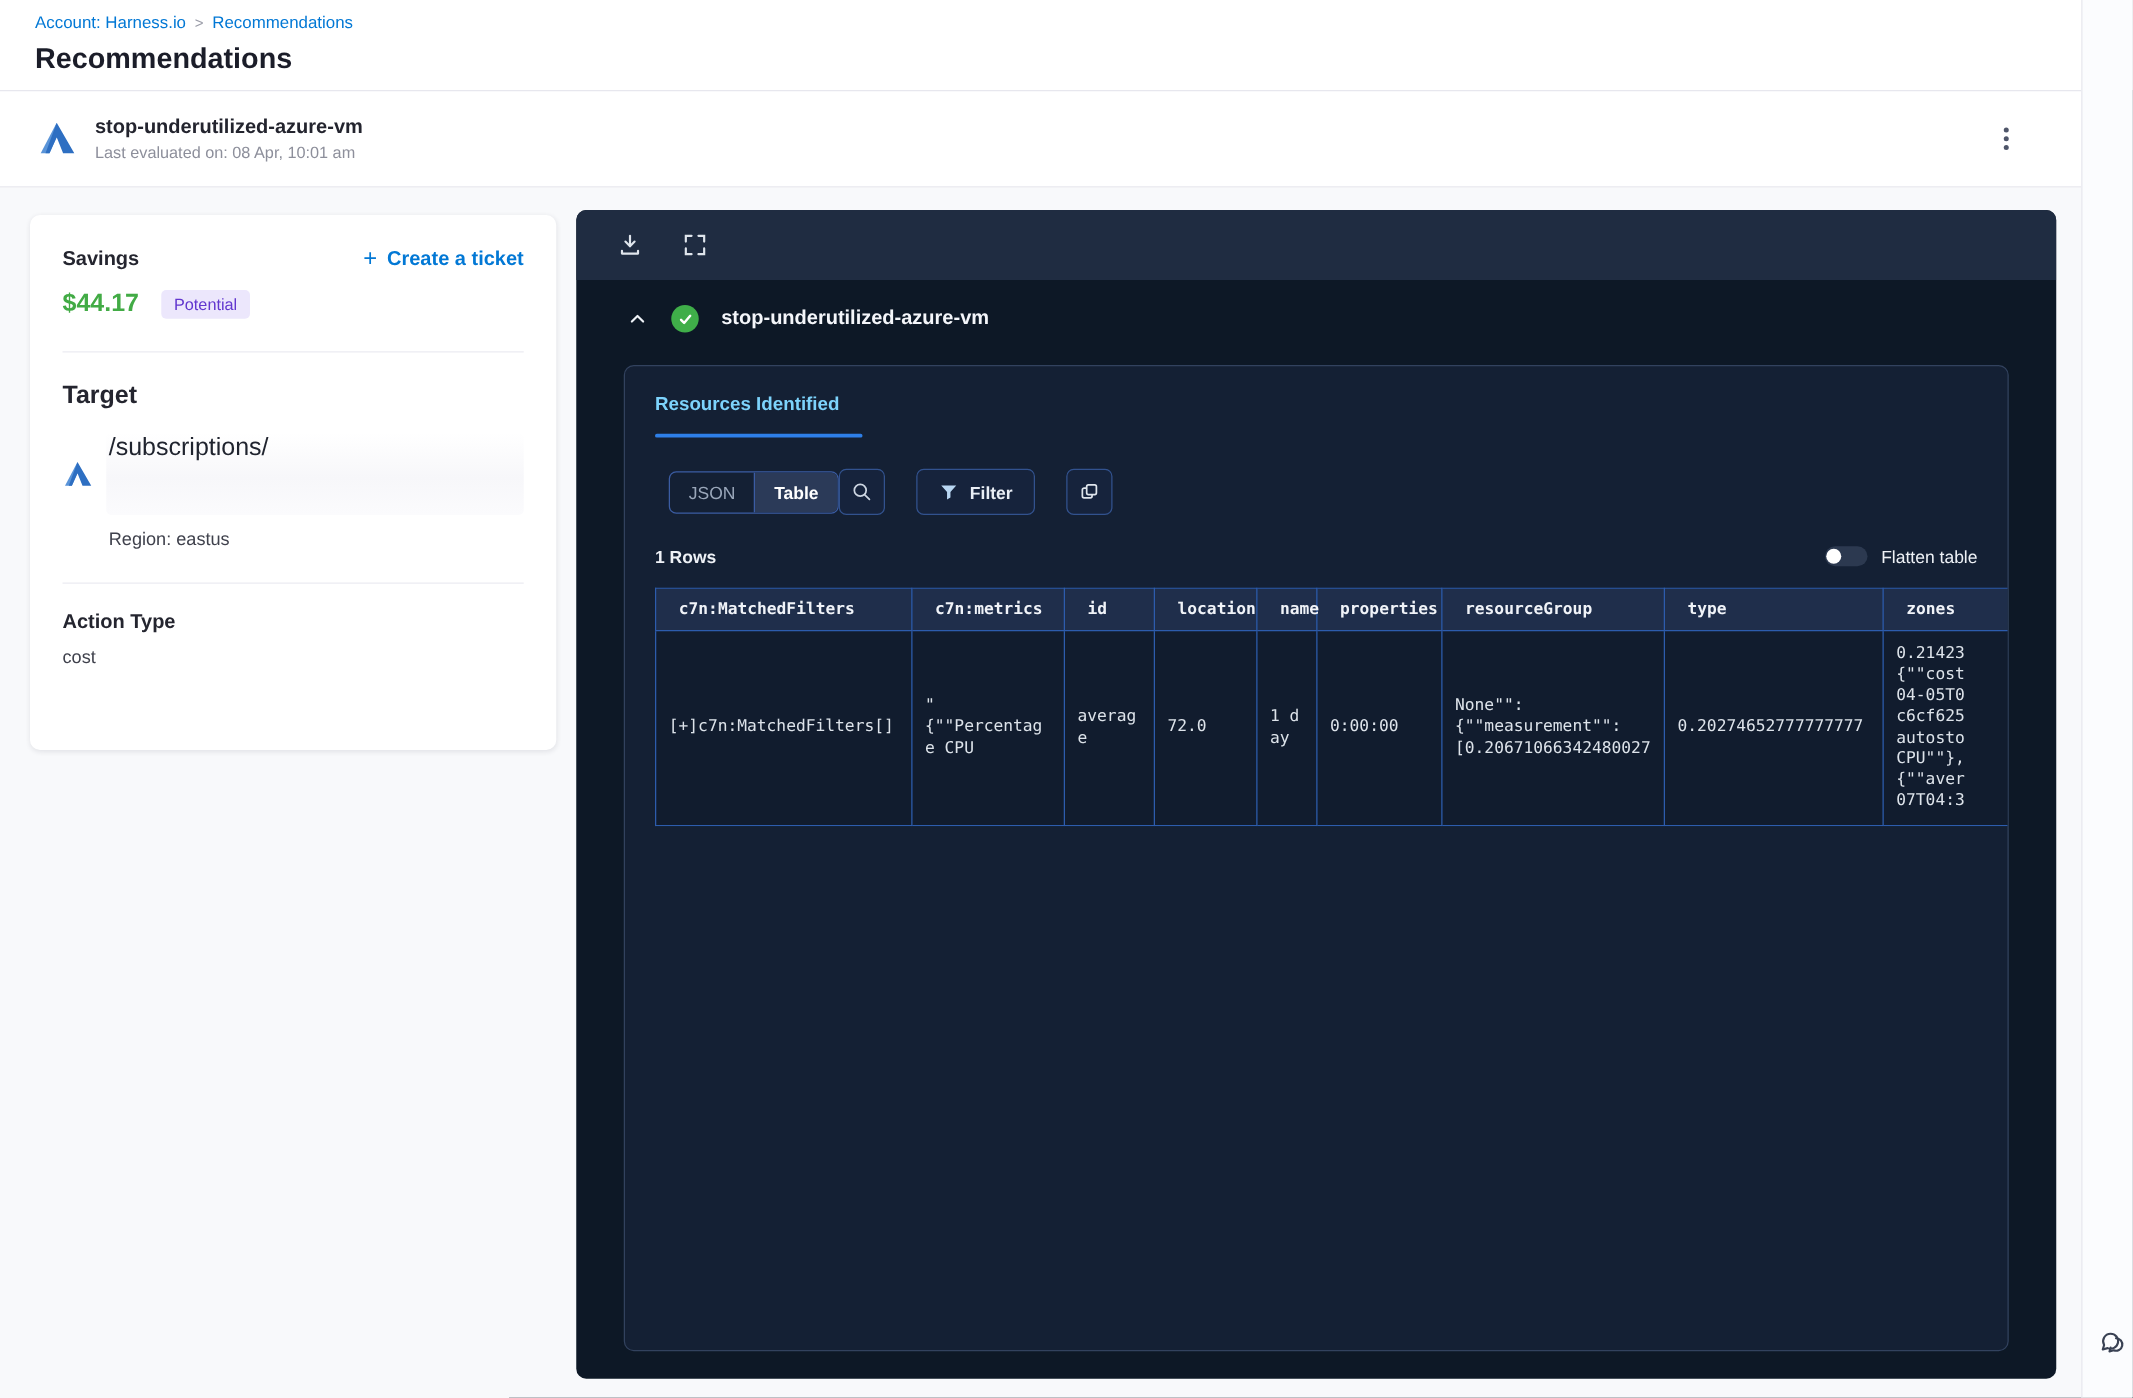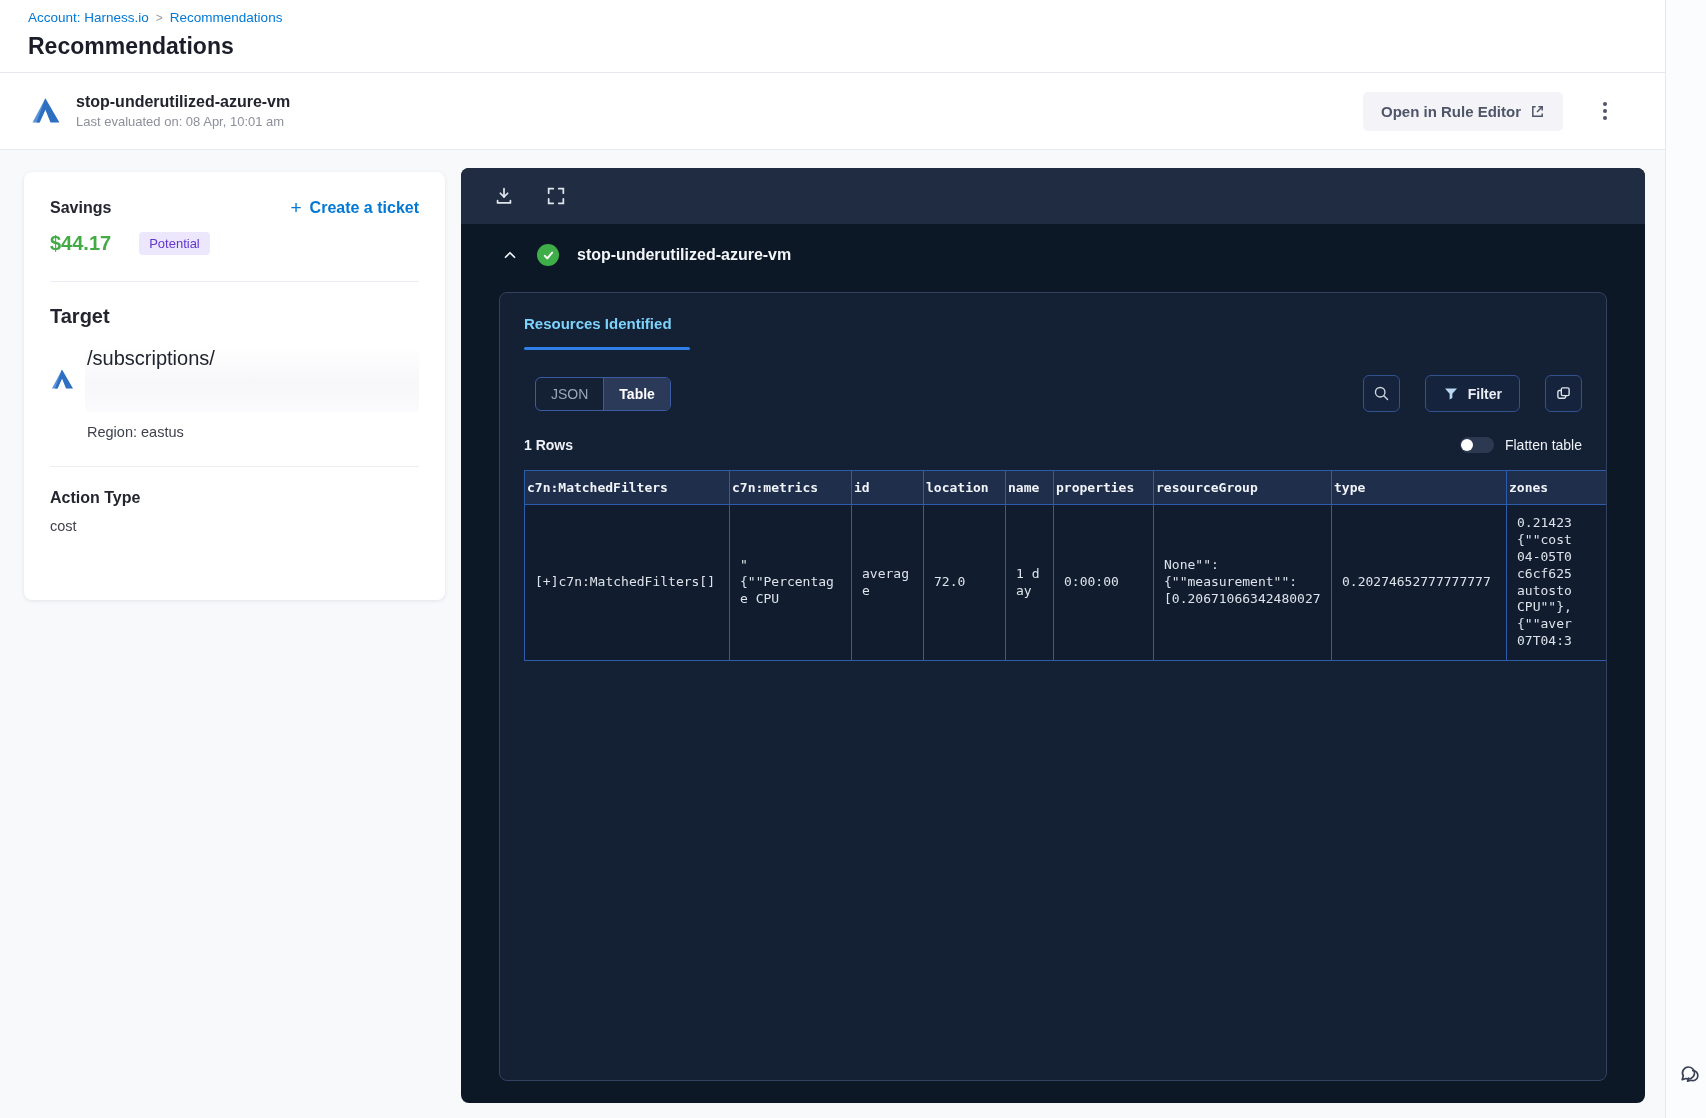--- a/index.html
+++ b/index.html
@@ -30,21 +30,21 @@
   .gutter { position:absolute; left:1665px; top:0; width:41px; height:1118px; background:#fbfcfe; border-left:1px solid #e7e7ee; }
   .chat-launcher { position:absolute; left:1676px; top:1060px; width:30px; height:30px; cursor:pointer; }
 
   
   .card { position:absolute; left:24px; top:172px; width:421px; height:428px; background:#fff;
     border-radius:8px; box-shadow:0 1px 4px rgba(40,41,61,.10); padding:26px; }
   .card-row1 { display:flex; justify-content:space-between; align-items:center; }
   .savings-label { font-size:16px; font-weight:700; color:#24252f; }
   .create-ticket { color:#0278d5; font-size:16px; font-weight:700; display:flex; gap:8px; align-items:center; cursor:pointer; }
   .create-ticket .plus { font-size:19px; font-weight:400; line-height:1; }
-  .savings-row { display:flex; align-items:center; gap:28px; margin-top:15px; }
+  .savings-row { display:flex; align-items:center; gap:18px; margin-top:15px; }
   .savings-amount { font-size:20px; font-weight:700; color:#42ab45; }
   .savings-badge { background:#ece7fc; color:#6237cf; font-size:13px; padding:4px 10px; border-radius:4px; }
   .card hr { border:none; border-top:1px solid #ececf2; margin-top:26px; }
   .target-label { font-size:20px; font-weight:700; color:#24252f; margin-top:23px; }
   .target-row { display:flex; margin-top:18px; gap:10px; }
   .target-row .azure { width:25px; height:25px; align-self:center; flex:0 0 auto; }
   .target-redacted { flex:1; height:66px; border-radius:4px;
     background:linear-gradient(180deg,#ffffff 0%,#f7f7fa 55%,#fbfbfd 100%); }
   .target-path { font-size:20px; color:#20242f; padding:1px 0 0 2px; }
   .target-region { font-size:14.5px; color:#3f414c; margin:12px 0 0 37px; }
@@ -60,21 +60,21 @@
   .chev { width:18px; height:18px; cursor:pointer; }
   .check-circle { width:22px; height:22px; border-radius:50%; background:#3fae49; display:flex; align-items:center; justify-content:center; }
   .viewer-title { color:#f4f6fa; font-size:16px; font-weight:700; }
 
   .inner-panel { margin:26px 38px 0 38px; height:789px; background:#142034;
     border:1px solid #32425e; border-radius:8px; overflow:hidden; }
   .tab { display:inline-block; margin:22px 0 0 24px; }
   .tab-label { color:#7dd3fc; font-size:15px; font-weight:600; }
   .tab-underline { height:3px; background:#2e7fe8; border-radius:2px; margin-top:15px; width:166px; }
 
-  .controls-row { display:flex; justify-content:space-between; align-items:center; margin:25px 24px 0 24px;padding-left:11px; }
+  .controls-row { display:flex; justify-content:flex-start; align-items:center; margin:25px 24px 0 24px;padding-left:11px; }
   .segmented { display:inline-flex; border:1px solid #3b5ca3; border-radius:6px; overflow:hidden; }
   .seg { padding:8px 15px; font-size:14px; cursor:pointer; }
   .seg-json { color:#9aa7ba; border-right:1px solid #3b5ca3; background:transparent; }
   .seg-table { color:#fff; font-weight:700; background:#2b3a58; }
   .ctrl-right { display:flex; gap:25px; align-items:center; }
   .icon-btn { width:37px; height:37px; border:1px solid #32528e; border-radius:6px; background:#16233c;
     display:flex; align-items:center; justify-content:center; cursor:pointer; }
   .filter-btn { height:37px; border:1px solid #32528e; border-radius:6px; background:#16233c;
     display:flex; align-items:center; gap:9px; padding:0 17px; cursor:pointer; }
   .filter-btn span { color:#e9eef5; font-size:14px; font-weight:600; font-family:"Liberation Sans",sans-serif; }
@@ -83,21 +83,21 @@
   .rows-count { color:#eef1f6; font-size:14px; font-weight:600; }
   .flatten { display:flex; align-items:center; gap:11px; }
   .toggle { width:34px; height:16px; border-radius:9px; background:#2c3950; position:relative; cursor:pointer; }
   .toggle .knob { position:absolute; left:1px; top:2px; width:12px; height:12px; border-radius:50%; background:#fff; }
   .flatten-label { color:#eef1f6; font-size:14px; }
 
   .table-clip { margin:17px 0 0 24px; width:1112px; overflow:hidden; }
   table.res { border-collapse:collapse; table-layout:fixed; width:1182px;
     font-family:"DejaVu Sans Mono", monospace; font-size:13px; }
   table.res th { background:#1f2e4b; color:#f0f3f8; font-weight:700; text-align:left;
-    padding:9px 2px; border:1px solid #2d5cad; }
+    padding:9px 18px; border:1px solid #2d5cad; }
   table.res td { color:#dde3ea; padding:10px; border:1px solid #2d5cad; height:146px;
     vertical-align:middle; white-space:pre-wrap; word-break:break-all; line-height:1.3;
     background:#111c2e; }
   td.cell-link { color:#6ea4d8; cursor:pointer; }
 
   svg { display:block; }
 </style>
 </head>
 <body>
 
@@ -113,28 +113,20 @@
 <div class="rec-header">
   <svg class="azure" viewBox="0 0 100 100">
     <polygon fill="#5a94d8" points="48,10 8,86 30,86 48,46"></polygon>
     <polygon fill="#2e6fc2" points="48,10 92,86 64,86 48,46 30,86 20,86"></polygon>
   </svg>
   <div class="rec-head-text">
     <div class="rec-name">stop-underutilized-azure-vm</div>
     <div class="rec-sub">Last evaluated on: 08 Apr, 10:01 am</div>
   </div>
   <div class="rec-actions">
-    <button class="rule-editor-btn">
-      <span>Open in Rule Editor</span>
-      <svg width="15" height="15" viewBox="0 0 16 16" fill="none" stroke="#4e5569" stroke-width="1.6">
-        <path d="M6 3H3v10h10v-3"></path>
-          <path d="M9 3h4v4"></path>
-          <path d="M13 3 7.5 8.5"></path>
-      </svg>
-    </button>
     <div class="kebab">
         <i></i>
         <i></i>
         <i></i>
       </div>
   </div>
 </div>
 
 <div class="gutter"></div>
 <div class="chat-launcher">

